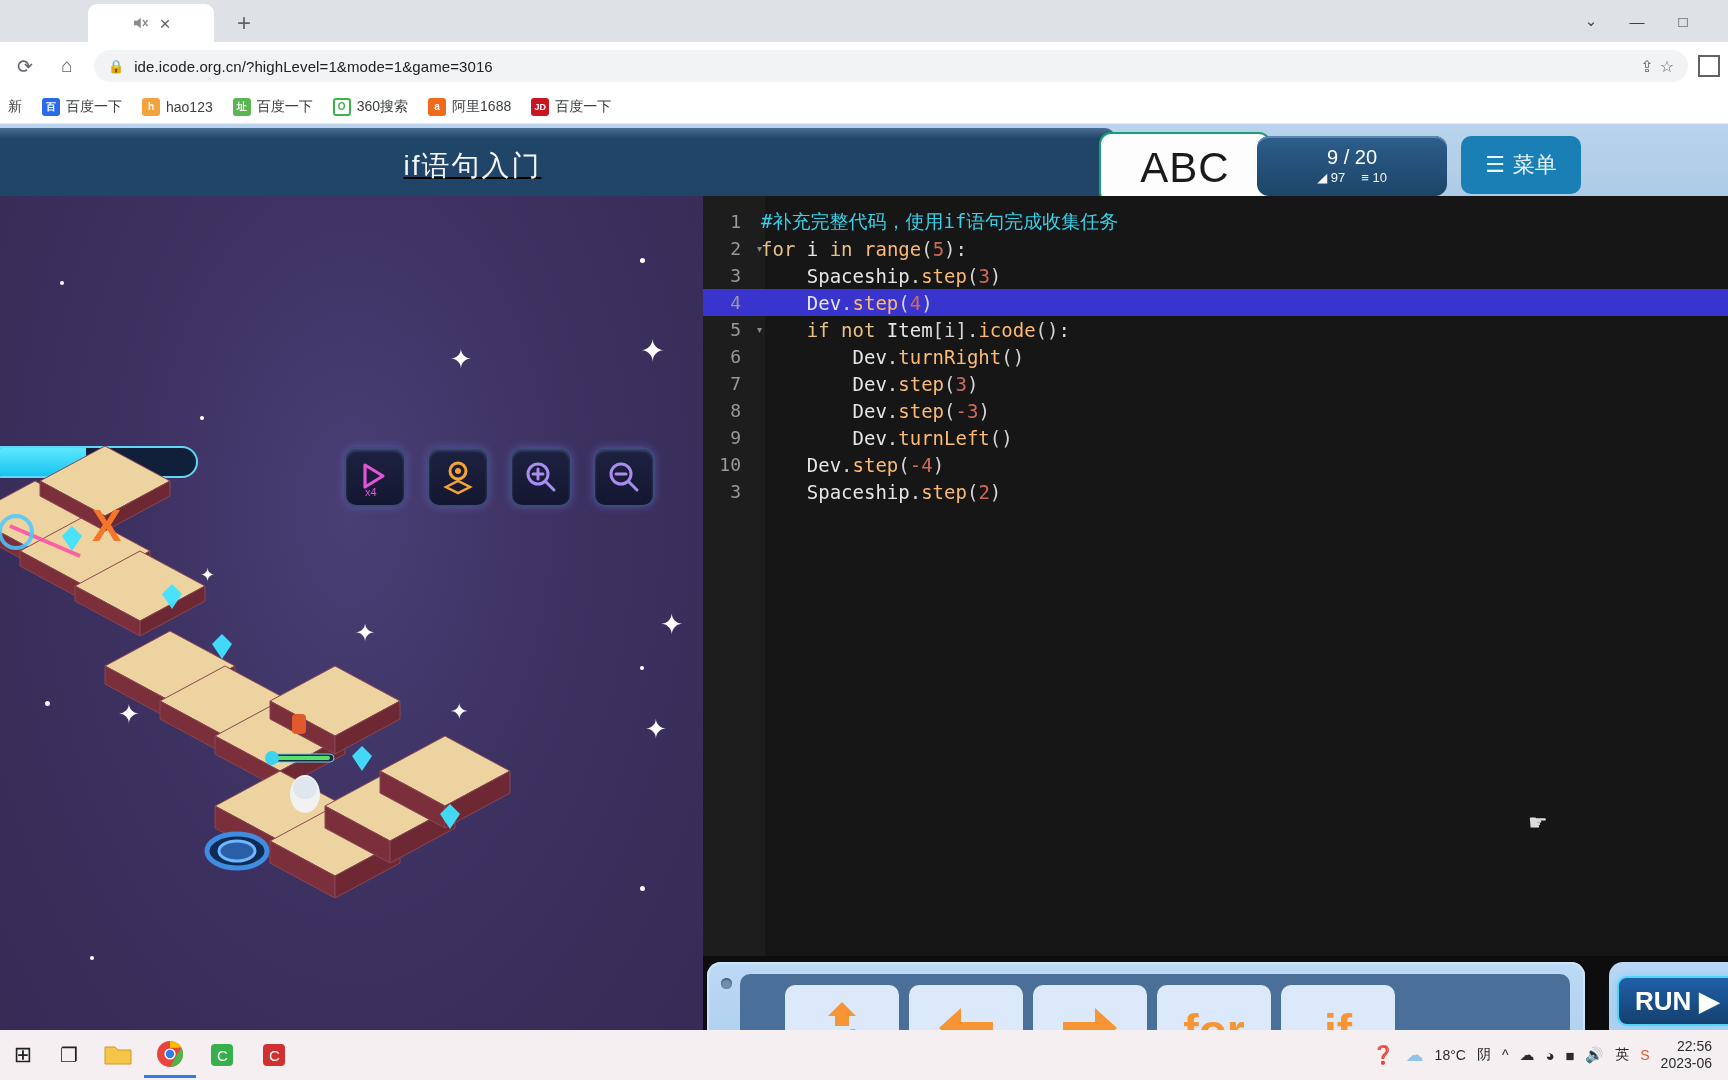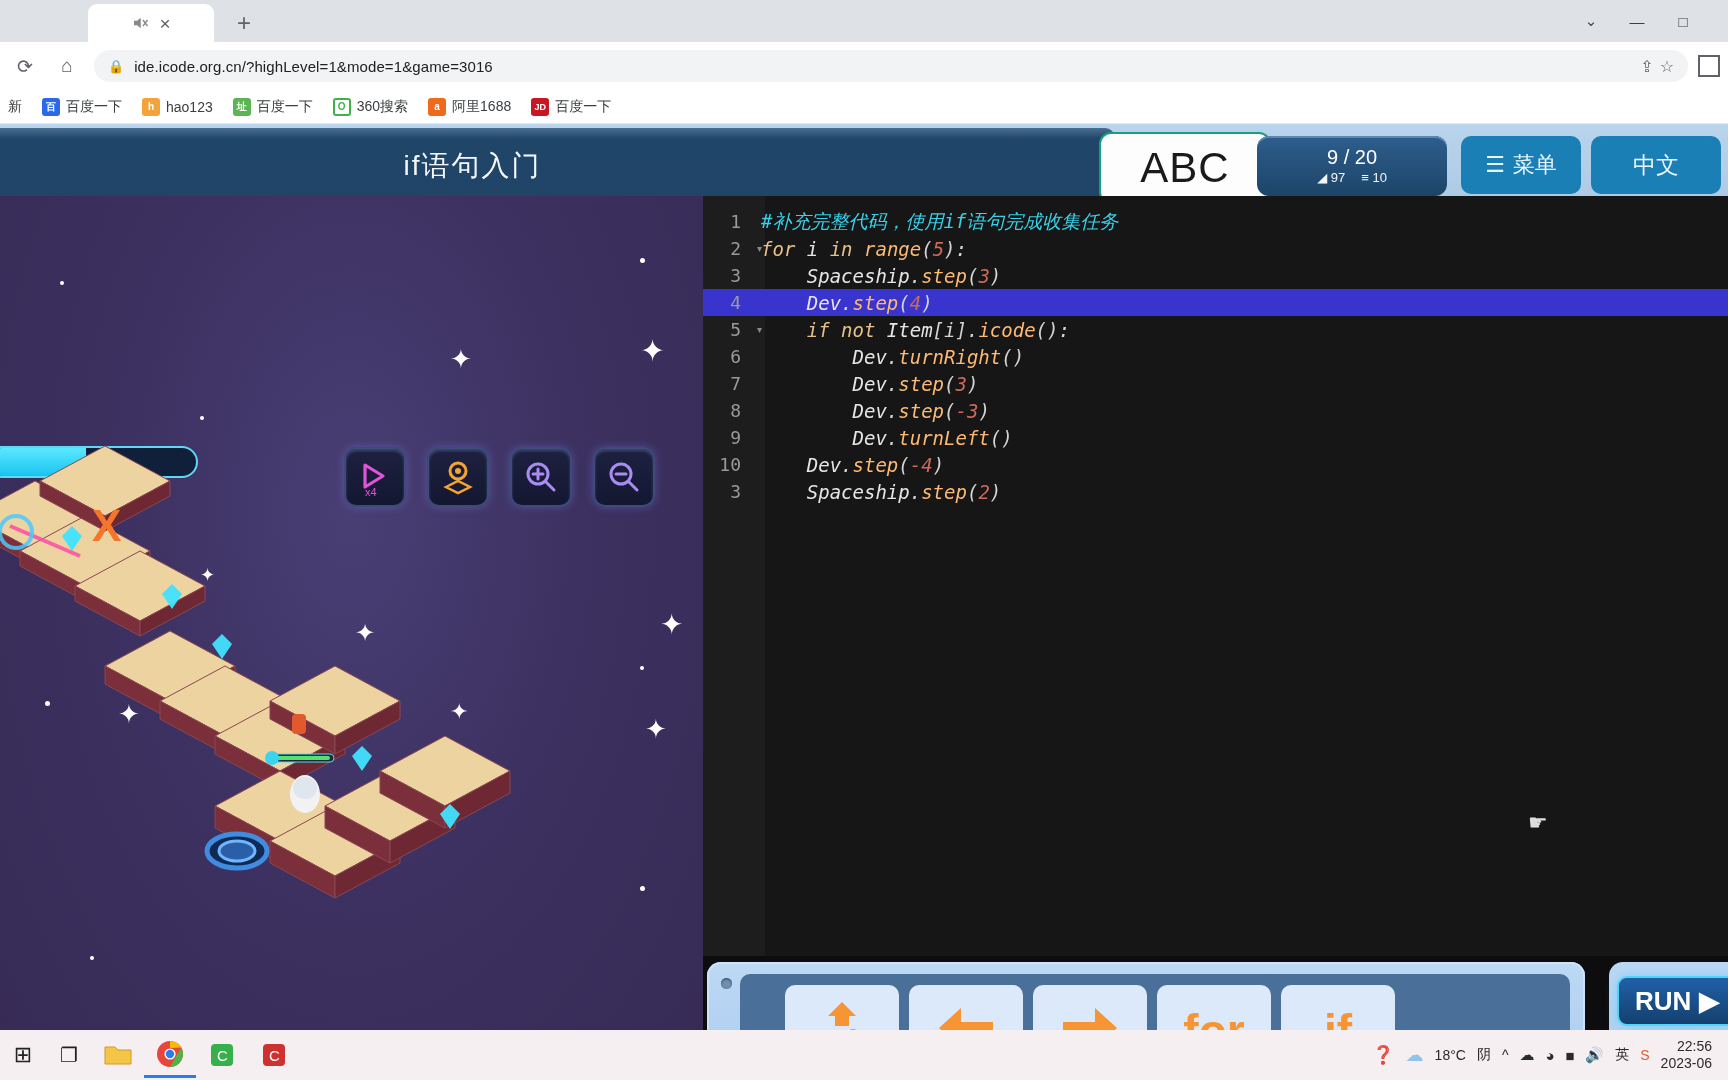--- a/index.html
+++ b/index.html
@@ -69,21 +69,21 @@
 
   .app-header {
     position: absolute; left: 0; top: 0; width: 1728px; height: 72px;
     background: linear-gradient(#b9d4ec, #aecbe6);
   }
   .hdr-title-bar {
     position: absolute; left: 0; top: 4px; width: 1115px; height: 76px;
     background: linear-gradient(#4b6f93 0%, #1f4568 14%, #1d406180 100%);
     background-color: #23496c;
     border-radius: 0 10px 10px 0;
-    display: flex; align-items: center; justify-content: center;
+    display: flex; align-items: center; justify-content: center; text-decoration: underline;
   }
   .hdr-title { color: #f3f7fb; font-size: 28px; letter-spacing: 2px;
     transform: translateX(-85px); }
 
   .abc-btn {
     position: absolute; left: 1099px; top: 8px; width: 172px; height: 72px;
     background: #fdfdfd; border: 2px solid #17a07a; border-radius: 12px;
     display: flex; align-items: center; justify-content: center;
     font-size: 42px; color: #1a1a1a; letter-spacing: 1px;
   }
@@ -144,21 +144,21 @@
   .code-rows { position: absolute; left: 0; top: 12px; width: 1025px; }
   .crow { position: relative; height: 27px; display: flex; align-items: center; }
   .crow.hl { background: #3a34cf; }
   .crow .ln {
     width: 50px; text-align: right; padding-right: 12px; flex: 0 0 auto;
     color: #9a9a9a; font-size: 18px; font-family: "DejaVu Sans Mono", monospace;
   }
   .crow .fold { position: absolute; left: 54px; color: #888; font-size: 10px; }
   .crow .ctext {
     font-family: "DejaVu Sans Mono", monospace; font-size: 19px; white-space: pre;
-    padding-left: 8px; color: #d4d4d4; font-style: italic;
+    padding-left: 8px; color: #d4d4d4;
   }
   .cm { color: #3ad0e8; }      
   .kw { color: #e8c08a; }      
   .fn { color: #fdba74; }      
   .id { color: #e6e6e6; }      
   .nm { color: #cc6a5a; }      
   .pn { color: #d4d4d4; }
 
   
   .palette-wrap {
@@ -302,21 +302,20 @@
         <span class="score-main">9 / 20</span>
         <span class="score-sub">
           <span>◢ <span>97</span></span>
           <span>≡ <span>10</span></span>
         </span>
       </div>
       <div class="menu-btn">
         <span>☰</span>
         <span>菜单</span>
       </div>
-      <div class="lang-btn">中文</div>
     </div>
 
     <div class="game-pane">
       <div class="star" style="left:60px;top:85px;width:4px;height:4px"></div>
       <div class="star" style="left:640px;top:62px;width:5px;height:5px"></div>
       <div class="star" style="left:200px;top:220px;width:4px;height:4px"></div>
       <div class="star" style="left:640px;top:470px;width:4px;height:4px"></div>
       <div class="star" style="left:45px;top:505px;width:5px;height:5px"></div>
       <div class="star" style="left:640px;top:690px;width:5px;height:5px"></div>
       <div class="star" style="left:90px;top:760px;width:4px;height:4px"></div>

